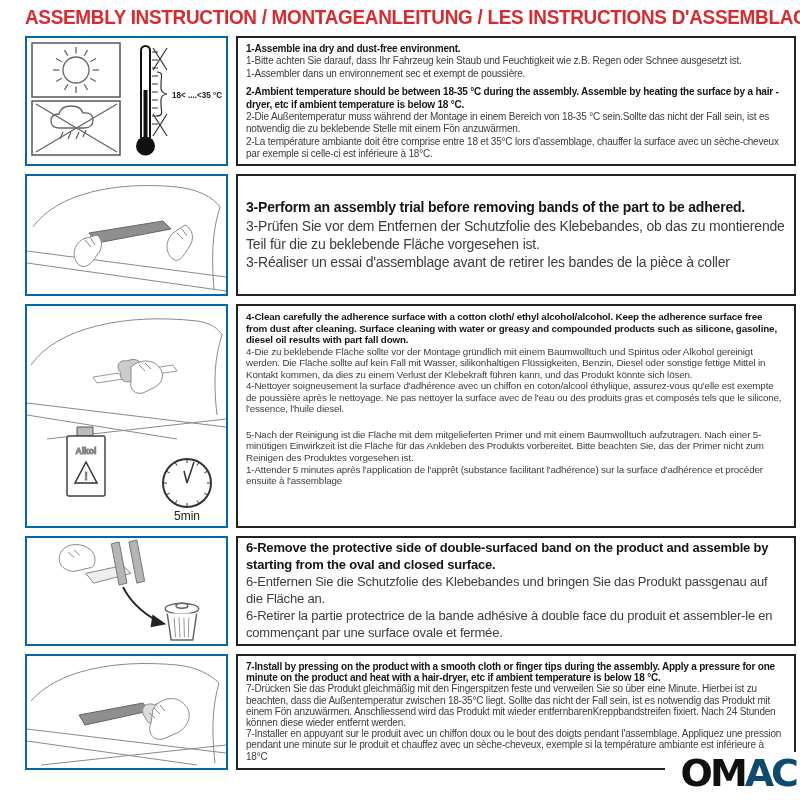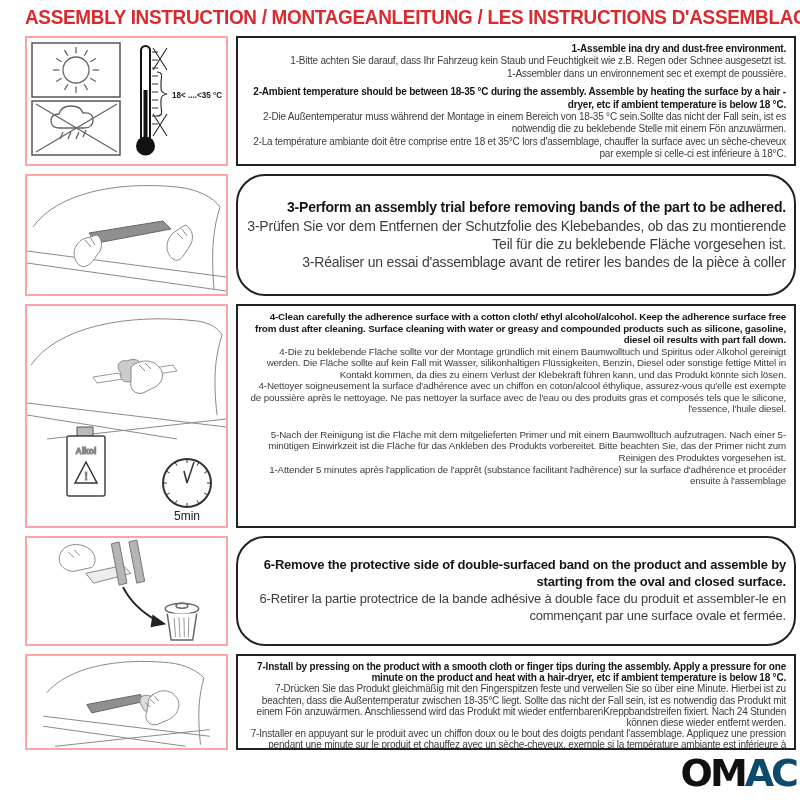--- a/index.html
+++ b/index.html
@@ -6,28 +6,28 @@
   .page{position:relative;width:800px;height:800px;background:#fff;overflow:hidden;
         font-family:"Liberation Sans",sans-serif;color:#2e2e2e;}
   .title{position:absolute;left:25px;top:6px;font-size:19.5px;font-weight:bold;
          color:#d92a30;letter-spacing:-0.3px;white-space:nowrap;
          transform:scaleX(.97);transform-origin:left center;}
   .row{position:absolute;left:0;width:800px;}
   .r1{top:36px;height:130px;}
   .r2{top:174px;height:122px;}
   .r3{top:304px;height:224px;}
   .r4{top:536px;height:110px;}
-  .r5{top:654px;height:96px;}
-  .illu{position:absolute;left:25px;top:0;bottom:0;width:203px;border:2px solid #fca5a5;
+  .r5{top:654px;height:116px;}
+  .illu{position:absolute;left:25px;top:0;bottom:0;width:203px;border:2px solid #0369a1;
         background:#fff;box-sizing:border-box;}
   .illu svg{display:block;width:100%;height:100%;}
   .txt{position:absolute;left:236px;top:0;bottom:0;width:560px;border:2px solid #222;
        background:#fff;box-sizing:border-box;padding:5px 8px;overflow:hidden;}
-  .txt.center{display:flex;flex-direction:column;justify-content:center;border-radius:29px;}
-  .section{margin:0 0 6px 0;text-align:right;}
+  .txt.center{display:flex;flex-direction:column;justify-content:center;}
+  .section{margin:0 0 6px 0;}
   .section:last-child{margin-bottom:0;}
   .sm{font-size:10px;line-height:1.24;letter-spacing:-0.2px;}
   .xs{font-size:9.8px;line-height:1.18;letter-spacing:-0.15px;}
   .x5{font-size:10px;line-height:1.12;letter-spacing:-0.2px;}
   .lg{font-size:14px;line-height:1.32;letter-spacing:-0.2px;}
   .md{font-size:13px;line-height:1.3;letter-spacing:-0.2px;}
   .en{font-weight:bold;color:#161616;}
   .tr{color:#3d3d3d;}
   .r3 .section{margin-bottom:14px;}
   .logo{position:absolute;right:4px;bottom:6px;z-index:5;background:#fff;
@@ -224,20 +224,21 @@
               <line x1="153" y1="81" x2="154" y2="101"></line>
             <line x1="158" y1="81" x2="158.5" y2="101"></line>
               <line x1="163" y1="81" x2="162.5" y2="101"></line>
           </g>
         </g>
       </svg>
     </div>
     <div class="txt center">
       <div class="section md">
         <div class="en">6-Remove the protective side of double-surfaced band on the product and assemble by starting from the oval and closed surface.</div>
+        <div class="tr">6-Entfernen Sie die Schutzfolie des Klebebandes und bringen Sie das Produkt passgenau auf die Fläche an.</div>
         <div class="tr">6-Retirer la partie protectrice de la bande adhésive à double face du produit et assembler-le en commençant par une surface ovale et fermée.</div>
       </div>
     </div>
   </div>
 
   <div class="row r5">
     <div class="illu">
       <svg viewBox="0 0 199 110" stroke="#8a8a8a" fill="none" stroke-width="1">
         <path d="M4,44 C30,14 86,2 150,8 C170,10 184,18 192,26"></path>
         <path d="M192,26 C186,48 184,70 188,106"></path>

